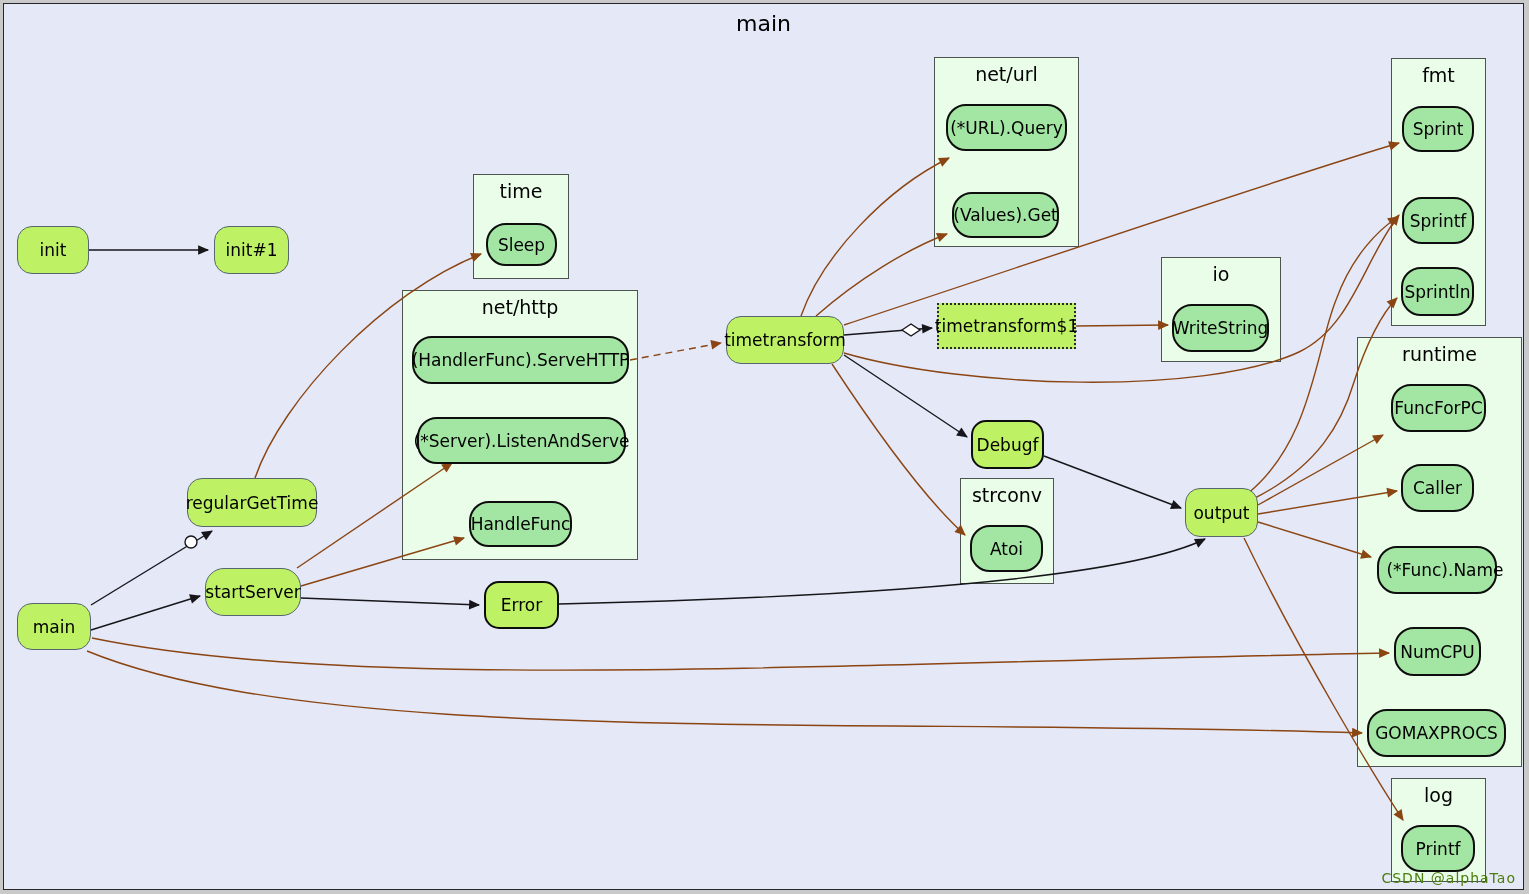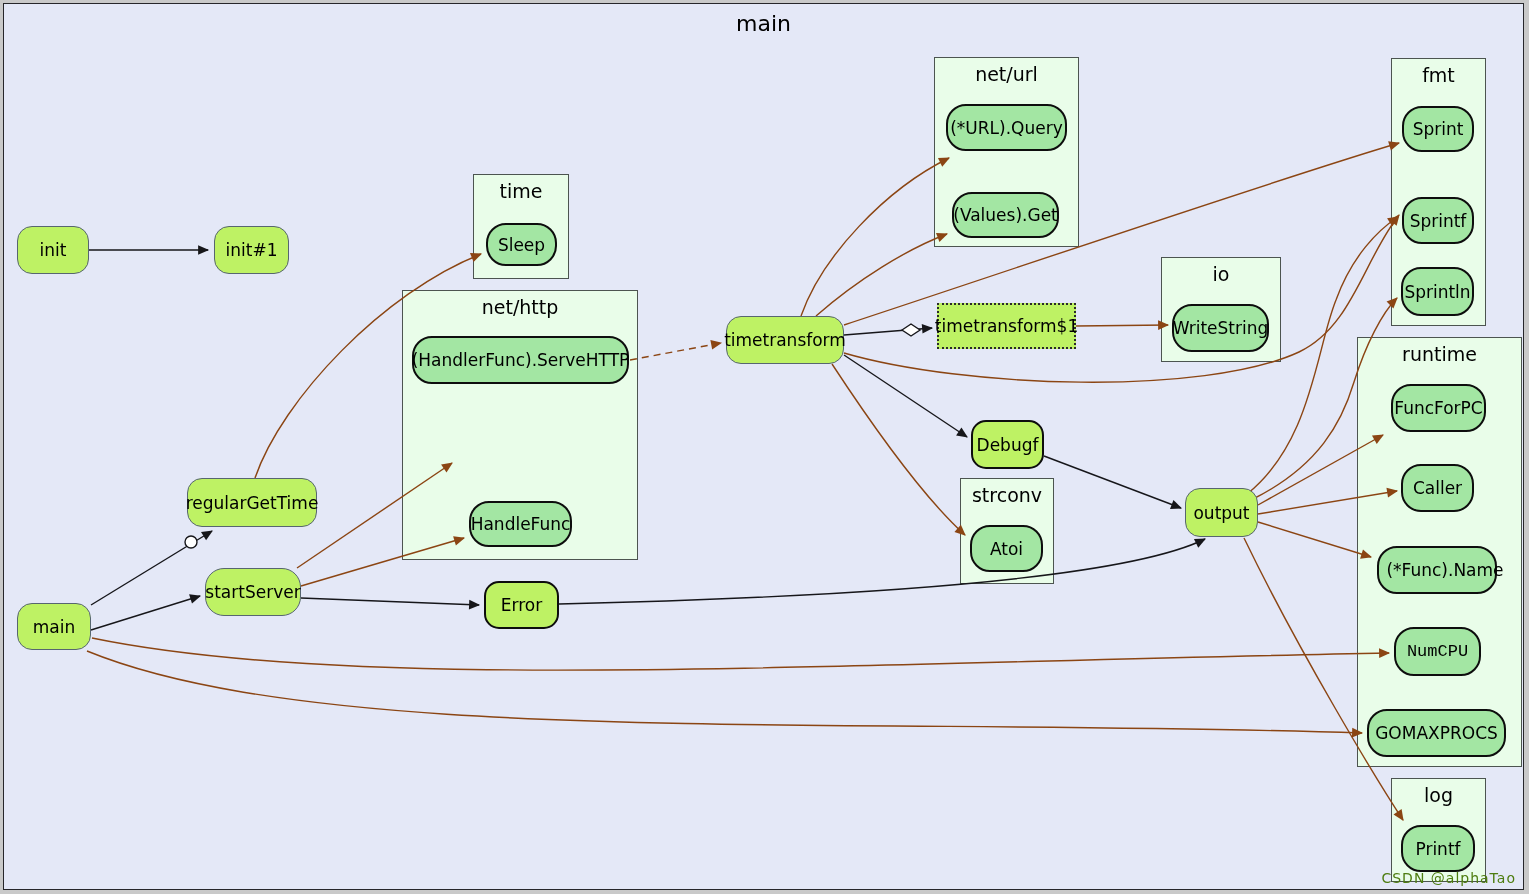--- a/index.html
+++ b/index.html
@@ -114,28 +114,29 @@
       <div class="node blue" style="left: 13px; top: 599px; width: 74px; height: 47px;">main</div>
       <div class="node blue" style="left: 183px; top: 474px; width: 130px; height: 49px;">regularGetTime</div>
       <div class="node blue" style="left: 201px; top: 564px; width: 96px; height: 48px; border-radius: 19px;">startServer</div>
       <div class="node blue" style="left: 722px; top: 312px; width: 118px; height: 48px;">timetransform</div>
       <div class="node blue dotted" style="left: 933px; top: 299px; width: 139px; height: 46px;">timetransform$1</div>
       <div class="node blue bold" style="left: 967px; top: 416px; width: 73px; height: 49px;">Debugf</div>
       <div class="node blue bold" style="left: 480px; top: 577px; width: 75px; height: 48px;">Error</div>
       <div class="node blue" style="left: 1181px; top: 484px; width: 73px; height: 49px;">output</div>
       <div class="node green" style="left: 482px; top: 219px; width: 71px; height: 43px;">Sleep</div>
       <div class="node green" style="left: 408px; top: 332px; width: 217px; height: 48px;">(HandlerFunc).ServeHTTP</div>
+      <div class="node green" style="left: 413px; top: 413px; width: 209px; height: 47px;">(*Server).ListenAndServe</div>
       <div class="node green" style="left: 465px; top: 497px; width: 103px; height: 46px;">HandleFunc</div>
       <div class="node green" style="left: 942px; top: 100px; width: 121px; height: 47px;">(*URL).Query</div>
       <div class="node green" style="left: 948px; top: 188px; width: 107px; height: 46px;">(Values).Get</div>
       <div class="node green" style="left: 1168px; top: 300px; width: 97px; height: 48px;">WriteString</div>
       <div class="node green" style="left: 1398px; top: 102px; width: 72px; height: 46px;">Sprint</div>
       <div class="node green" style="left: 1398px; top: 181px; width: 72px; height: 47px; margin-top: 12px;">Sprintf</div>
       <div class="node green" style="left: 1397px; top: 263px; width: 73px; height: 49px;">Sprintln</div>
       <div class="node green" style="left: 1387px; top: 380px; width: 95px; height: 48px;">FuncForPC</div>
       <div class="node green" style="left: 1397px; top: 460px; width: 73px; height: 48px;">Caller</div>
       <div class="node green" style="left: 1373px; top: 542px; width: 120px; height: 48px; padding-left: 16px;">(*Func).Name</div>
-      <div class="node green" style="left: 1390px; top: 623px; width: 87px; height: 49px; font-family: Liberation Mono, monospace;">NumCPU</div>
+      <div class="node green" style="left: 1390px; top: 623px; width: 87px; height: 49px;">NumCPU</div>
       <div class="node green" style="left: 1363px; top: 705px; width: 139px; height: 48px;">GOMAXPROCS</div>
       <div class="node green" style="left: 966px; top: 521px; width: 73px; height: 47px;">Atoi</div>
       <div class="node green" style="left: 1397px; top: 821px; width: 74px; height: 47px;">Printf</div>
     </div>
 </div>
 
 </body></html>

